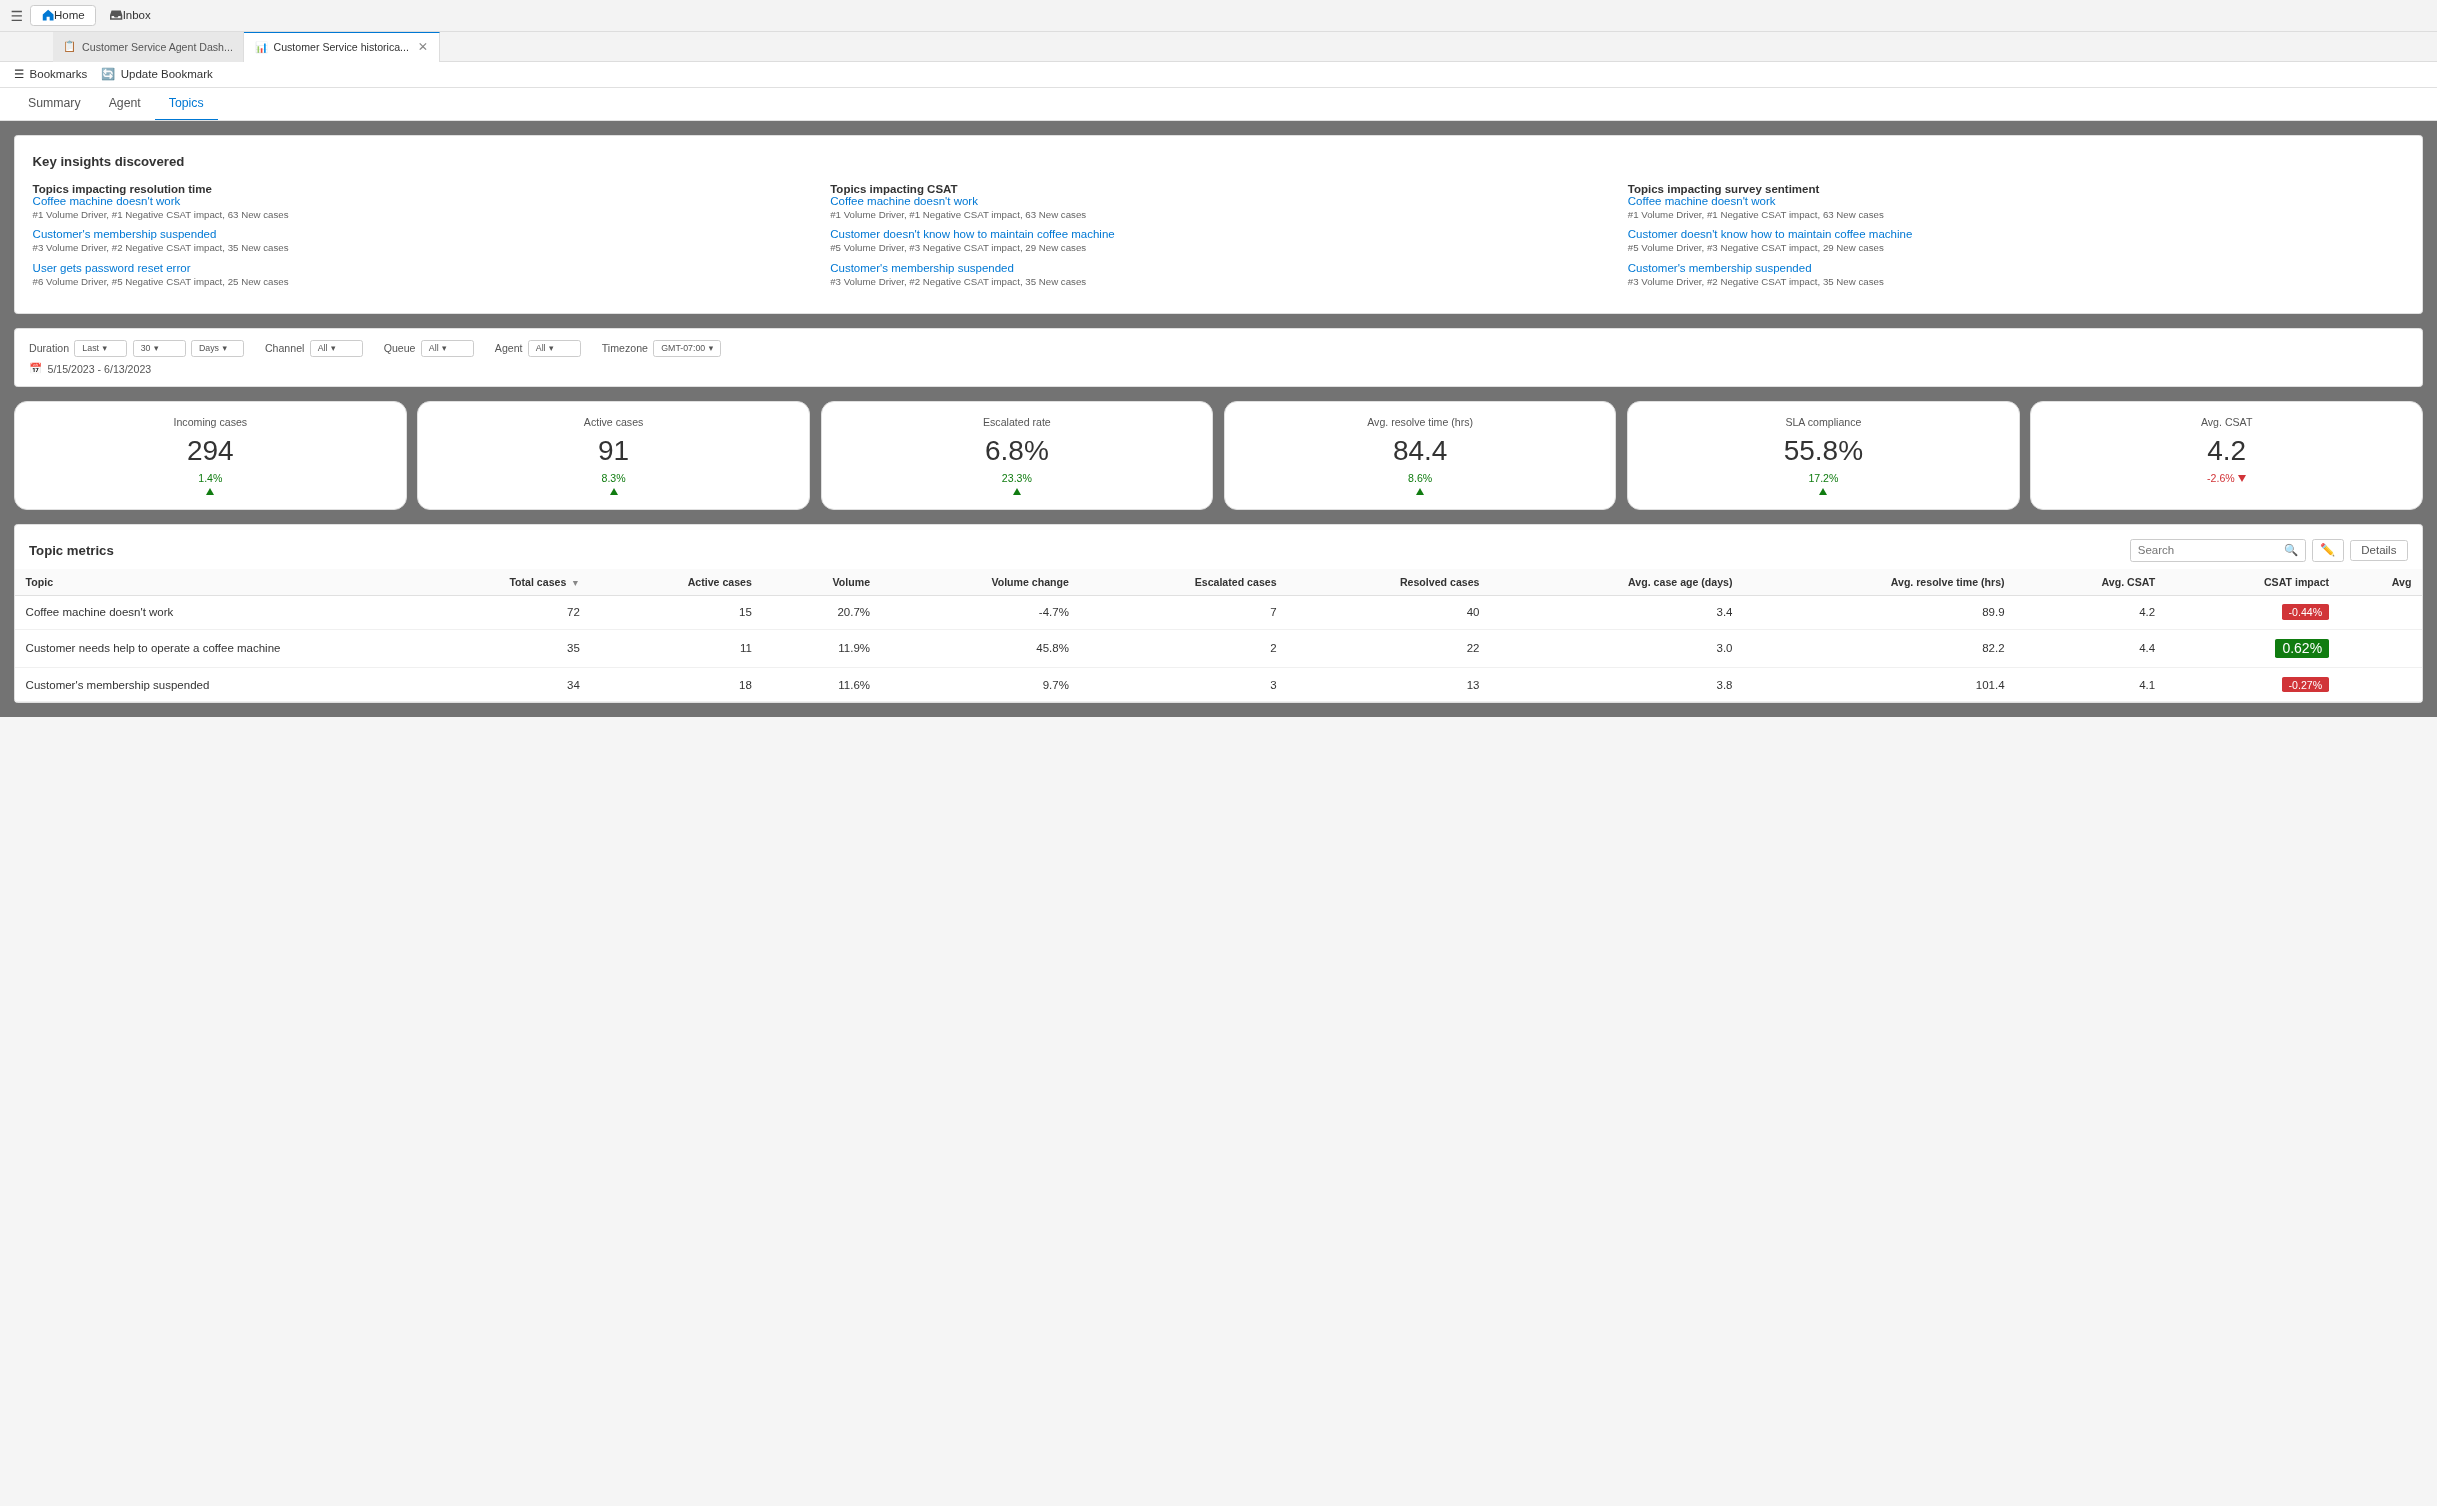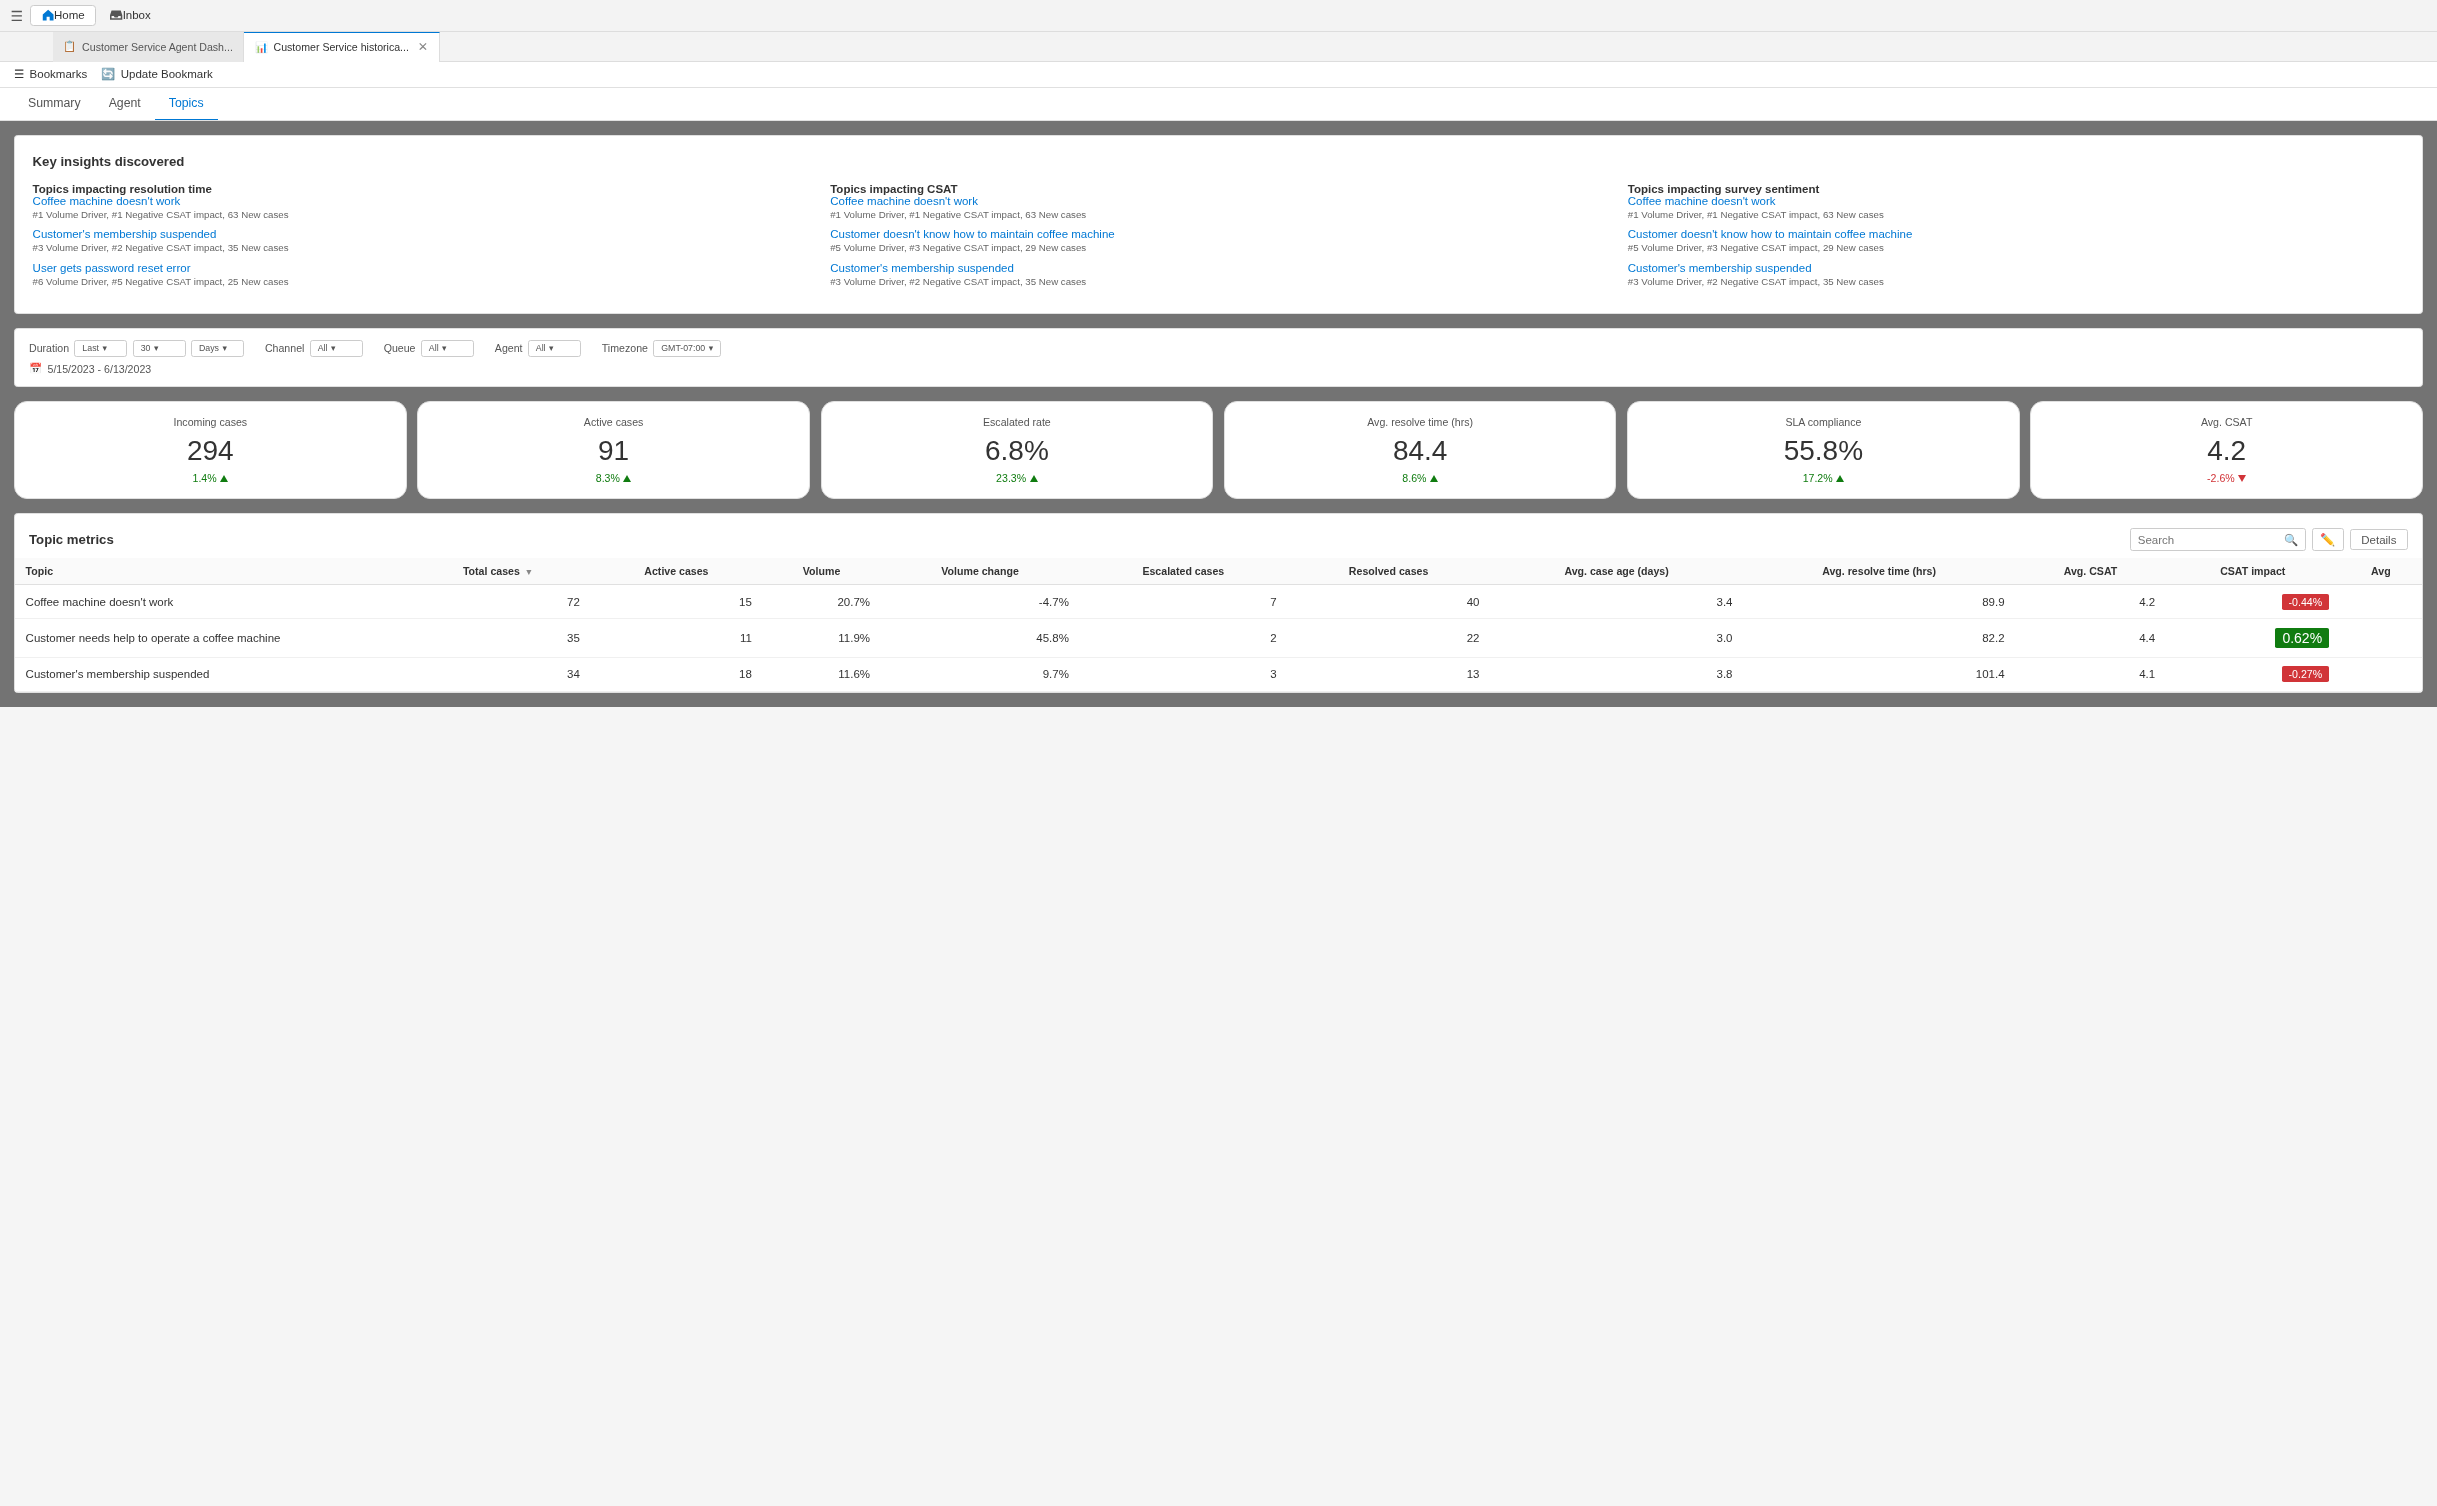--- a/index.html
+++ b/index.html
@@ -45,40 +45,40 @@
     .filter-select { display: flex; align-items: flex-end; gap: 3.5px; border: 0.9px solid #ccc; border-radius: 2.6px; padding: 2.6px 7px; cursor: pointer; background: #fff; font-size: 11.5px; min-width: 53px; }
     .filter-select span { font-size: 8.8px; color: #555; }
     .date-range { font-size: 10.6px; color: #555; display: flex; align-items: center; gap: 5.3px; }
 
     
     .kpi-row { display: grid; grid-template-columns: repeat(6, 1fr); gap: 10.6px; margin-bottom: 14px; }
     .kpi-card { background: #fff; border: 0.9px solid #e0e0e0; border-radius: 13px; padding: 14px; text-align: center; }
     .kpi-title { font-size: 10.6px; color: #555; margin-bottom: 7px; font-weight: 500; }
     .kpi-value { font-size: 28px; font-weight: 300; color: #333; margin-bottom: 5.3px; }
     .kpi-change { font-size: 10.6px; display: flex; align-items: center; justify-content: center; gap: 3.5px; }
-    .kpi-change.up { color: #107c10; }
+    .kpi-change.up { color: #107c10; flex-direction: column; }
     .kpi-change.down { color: #d13438; }
     .arrow-up { width: 0; height: 0; border-left: 4.4px solid transparent; border-right: 4.4px solid transparent; border-bottom: 7px solid #107c10; display: inline-block; }
     .arrow-down { width: 0; height: 0; border-left: 4.4px solid transparent; border-right: 4.4px solid transparent; border-top: 7px solid #d13438; display: inline-block; }
 
     
     .metrics-card { background: #fff; border: 0.9px solid #e0e0e0; border-radius: 3.5px; padding: 0; }
     .metrics-header { display: flex; align-items: center; justify-content: space-between; padding: 14px 14px 7px; }
     .metrics-title { font-size: 13.2px; font-weight: 600; color: #333; }
     .metrics-actions { display: flex; align-items: center; gap: 6px; }
     .search-box { display: flex; align-items: center; border: 0.9px solid #ccc; border-radius: 2.6px; padding: 3.5px 7px; background: #fff; gap: 5.3px; }
     .search-box input { border: none; outline: none; font-size: 11.5px; width: 141px; }
     .details-btn { padding: 3.5px 10.6px; border: 0.9px solid #ccc; border-radius: 2.6px; background: #fff; cursor: pointer; font-size: 11.5px; color: #555; }
     .edit-btn { padding: 3.5px 7px; border: 0.9px solid #ccc; border-radius: 2.6px; background: #fff; cursor: pointer; font-size: 12.3px; color: #555; }
 
     
     .table-wrapper { overflow-x: auto; }
     table { width: 100%; border-collapse: collapse; font-size: 11.5px; }
     thead tr { border-bottom: 1.8px solid #e0e0e0; }
-    th { padding: 7px 10.6px; text-align: center; font-weight: 600; color: #333; font-size: 10.6px; white-space: nowrap; background: #fafafa; }
+    th { padding: 7px 10.6px; text-align: right; font-weight: 600; color: #333; font-size: 10.6px; white-space: nowrap; background: #fafafa; }
     th:first-child { text-align: left; }
     td { padding: 8.8px 10.6px; text-align: right; border-bottom: 0.9px solid #f0f0f0; white-space: nowrap; }
     td:first-child { text-align: left; color: #333; max-width: 194px; white-space: normal; }
     .sort-icon { font-size: 8.8px; color: #888; margin-left: 1.8px; }
 
     
     .csat-negative { background: #d13438; color: #fff; padding: 1.8px 7px; border-radius: 1.8px; display: inline-block; font-size: 10.6px; }
     .csat-positive { background: #107c10; color: #fff; padding: 1.8px 7px; border-radius: 1.8px; display: inline-block; font-size: 14px; }
   </style>
 </head>

